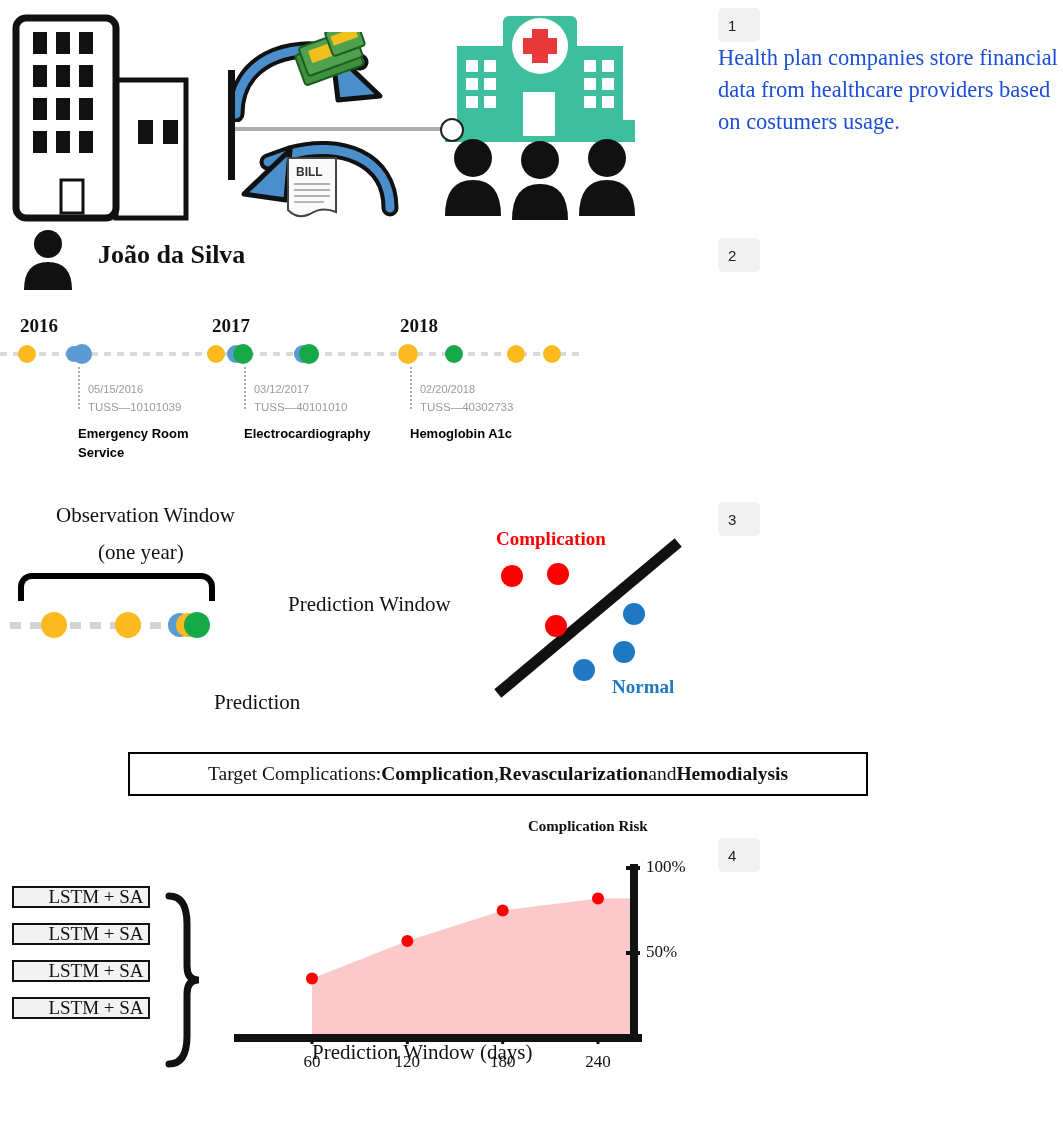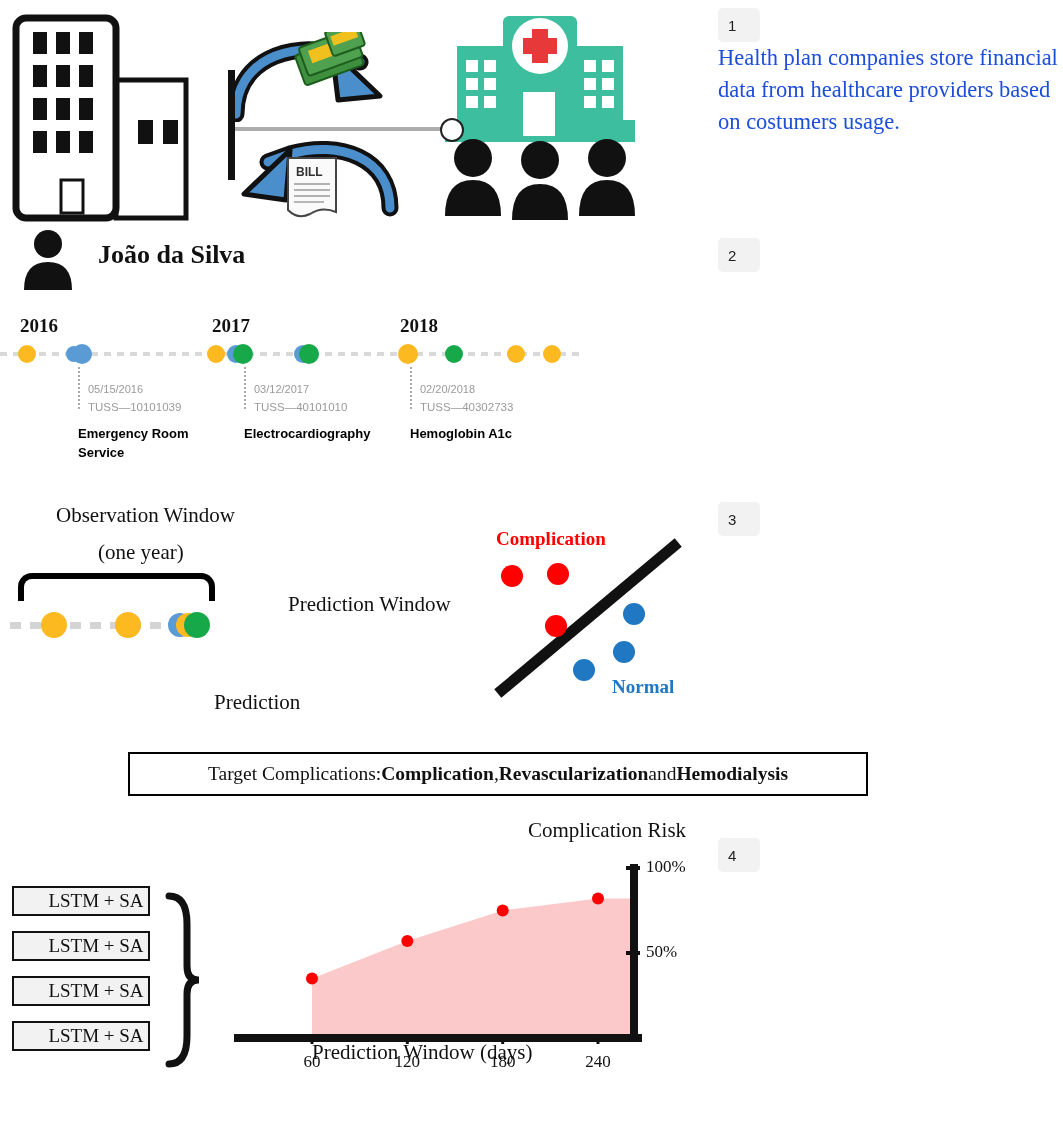--- a/index.html
+++ b/index.html
@@ -70,30 +70,30 @@
               font-size:19px;font-family:"Liberation Serif",serif;}
 
   
   #target-box{left:128px;top:752px;width:740px;height:44px;border:2.5px solid #000;
               background:#fff;display:flex;align-items:center;justify-content:center;
               font-size:19.5px;font-family:"Liberation Serif",serif;box-sizing:border-box;}
   #target-box b{font-weight:bold;}
 
   
   #lstm-stack{left:12px;top:886px;width:150px;}
-  .lstm-box{width:138px;height:30px;border:2.5px solid #111;background:#f2f2f2;
+  .lstm-box{width:138px;height:22px;border:2.5px solid #111;background:#f2f2f2;
             display:flex;align-items:center;justify-content:center;
             font-size:19px;font-family:"Liberation Serif",serif;margin-bottom:15px;
             box-sizing:border-box;padding-left:30px;}
   #brace-right{left:165px;top:890px;width:34px;height:180px;}
 
   
   #chart{left:230px;top:818px;width:470px;height:260px;}
-  #chart-title{position:absolute;left:298px;top:0px;font-size:21px;
-               font-family:"Liberation Serif",serif;white-space:nowrap;}
+  #chart-title{position:absolute;left:298px;top:0px;font-size:15px;
+               font-family:"Liberation Serif",serif;white-space:nowrap;font-weight:bold;}
   #chart-svg{position:absolute;left:0;top:36px;}
   .tick-lbl{position:absolute;font-size:17px;font-family:"Liberation Serif",serif;}
   #chart-xlabel{position:absolute;left:82px;top:222px;font-size:21px;
                 font-family:"Liberation Serif",serif;white-space:nowrap;}
 </style>
 </head>
 <body>
 
 <svg class="abs" style="left:8px;top:10px;" width="190" height="215" viewBox="0 0 190 215">
   <rect x="108" y="70" width="70" height="138" fill="#fff" stroke="#111" stroke-width="5"></rect>

